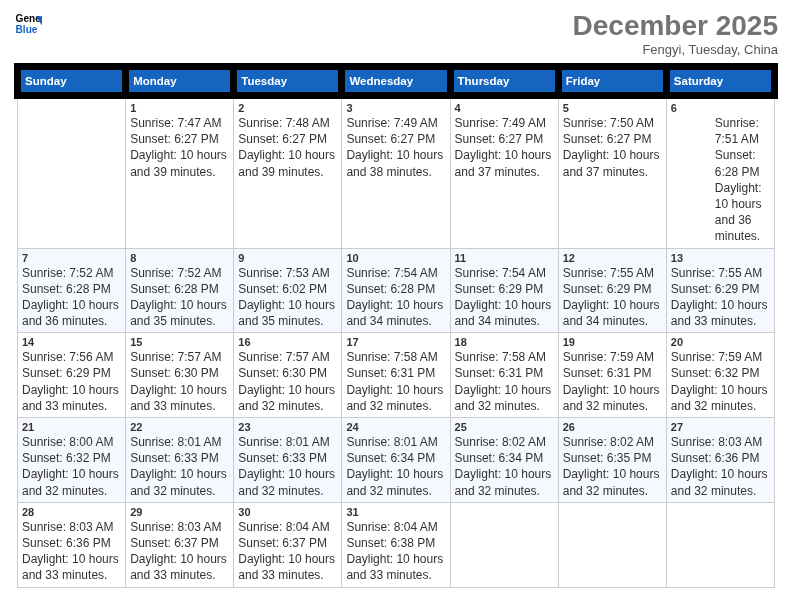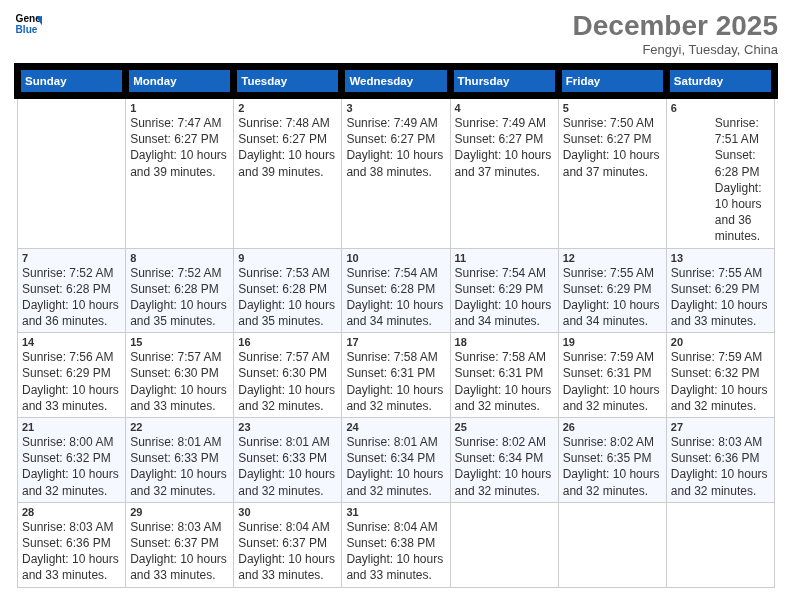--- a/index.html
+++ b/index.html
@@ -174,21 +174,21 @@
           <td>
             <span class="day-num">8</span>
             <div class="day-info" style="white-space: pre-line;">Sunrise: 7:52 AM
 Sunset: 6:28 PM
 Daylight: 10 hours
 and 35 minutes.</div>
           </td>
           <td>
             <span class="day-num">9</span>
             <div class="day-info" style="white-space: pre-line;">Sunrise: 7:53 AM
-Sunset: 6:28 PM
+Sunset: 6:02 PM
 Daylight: 10 hours
 and 35 minutes.</div>
           </td>
           <td>
             <span class="day-num">10</span>
             <div class="day-info" style="white-space: pre-line;">Sunrise: 7:54 AM
 Sunset: 6:28 PM
 Daylight: 10 hours
 and 34 minutes.</div>
           </td>

